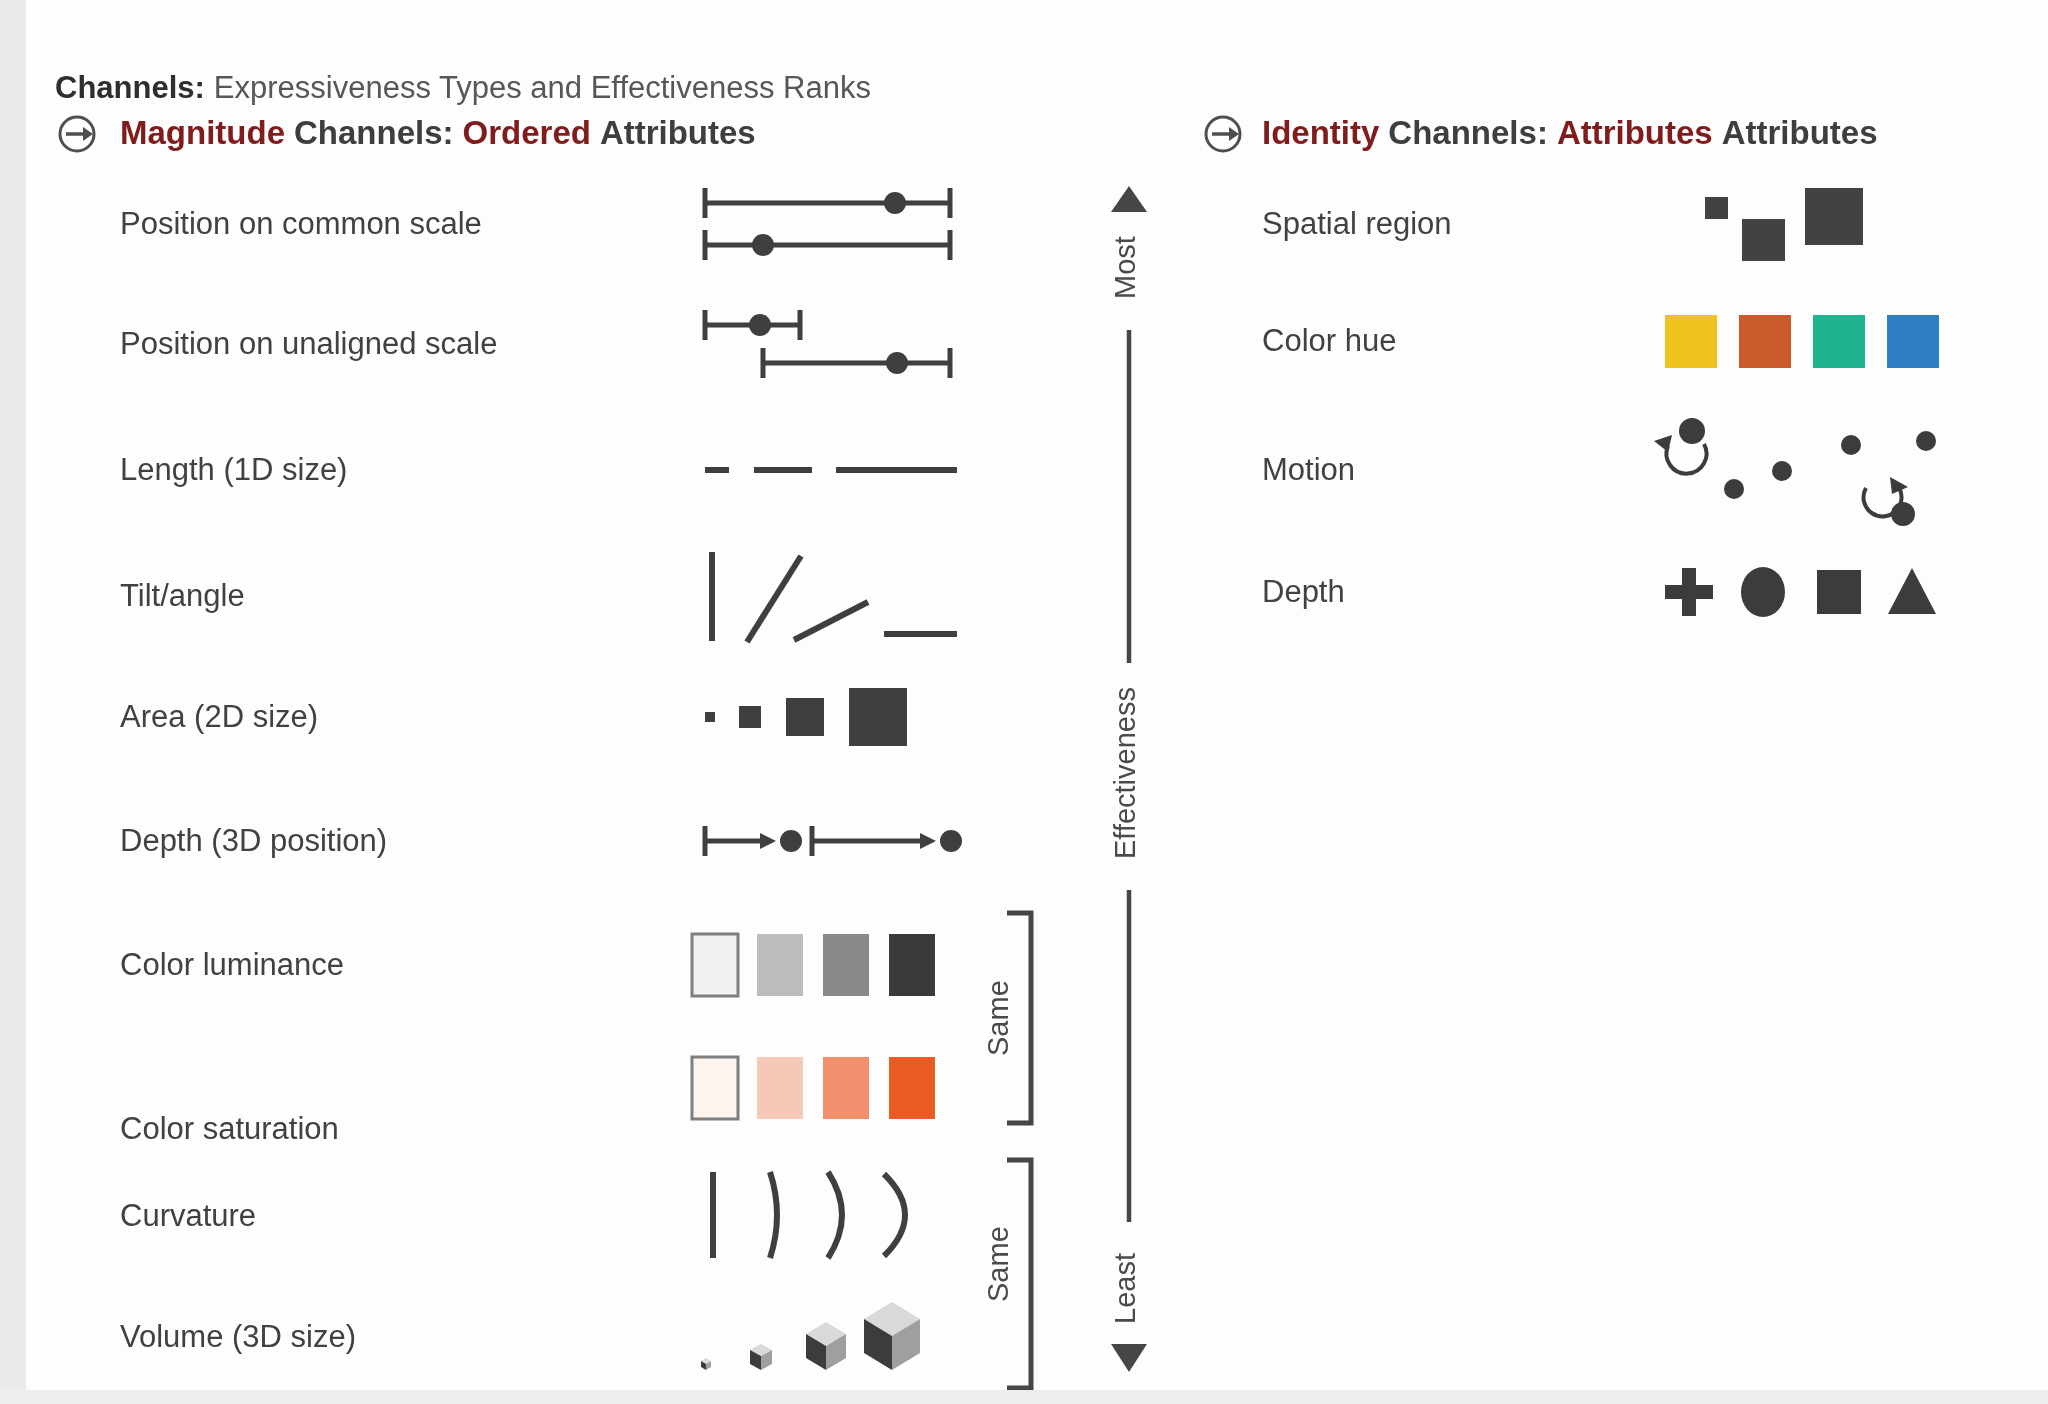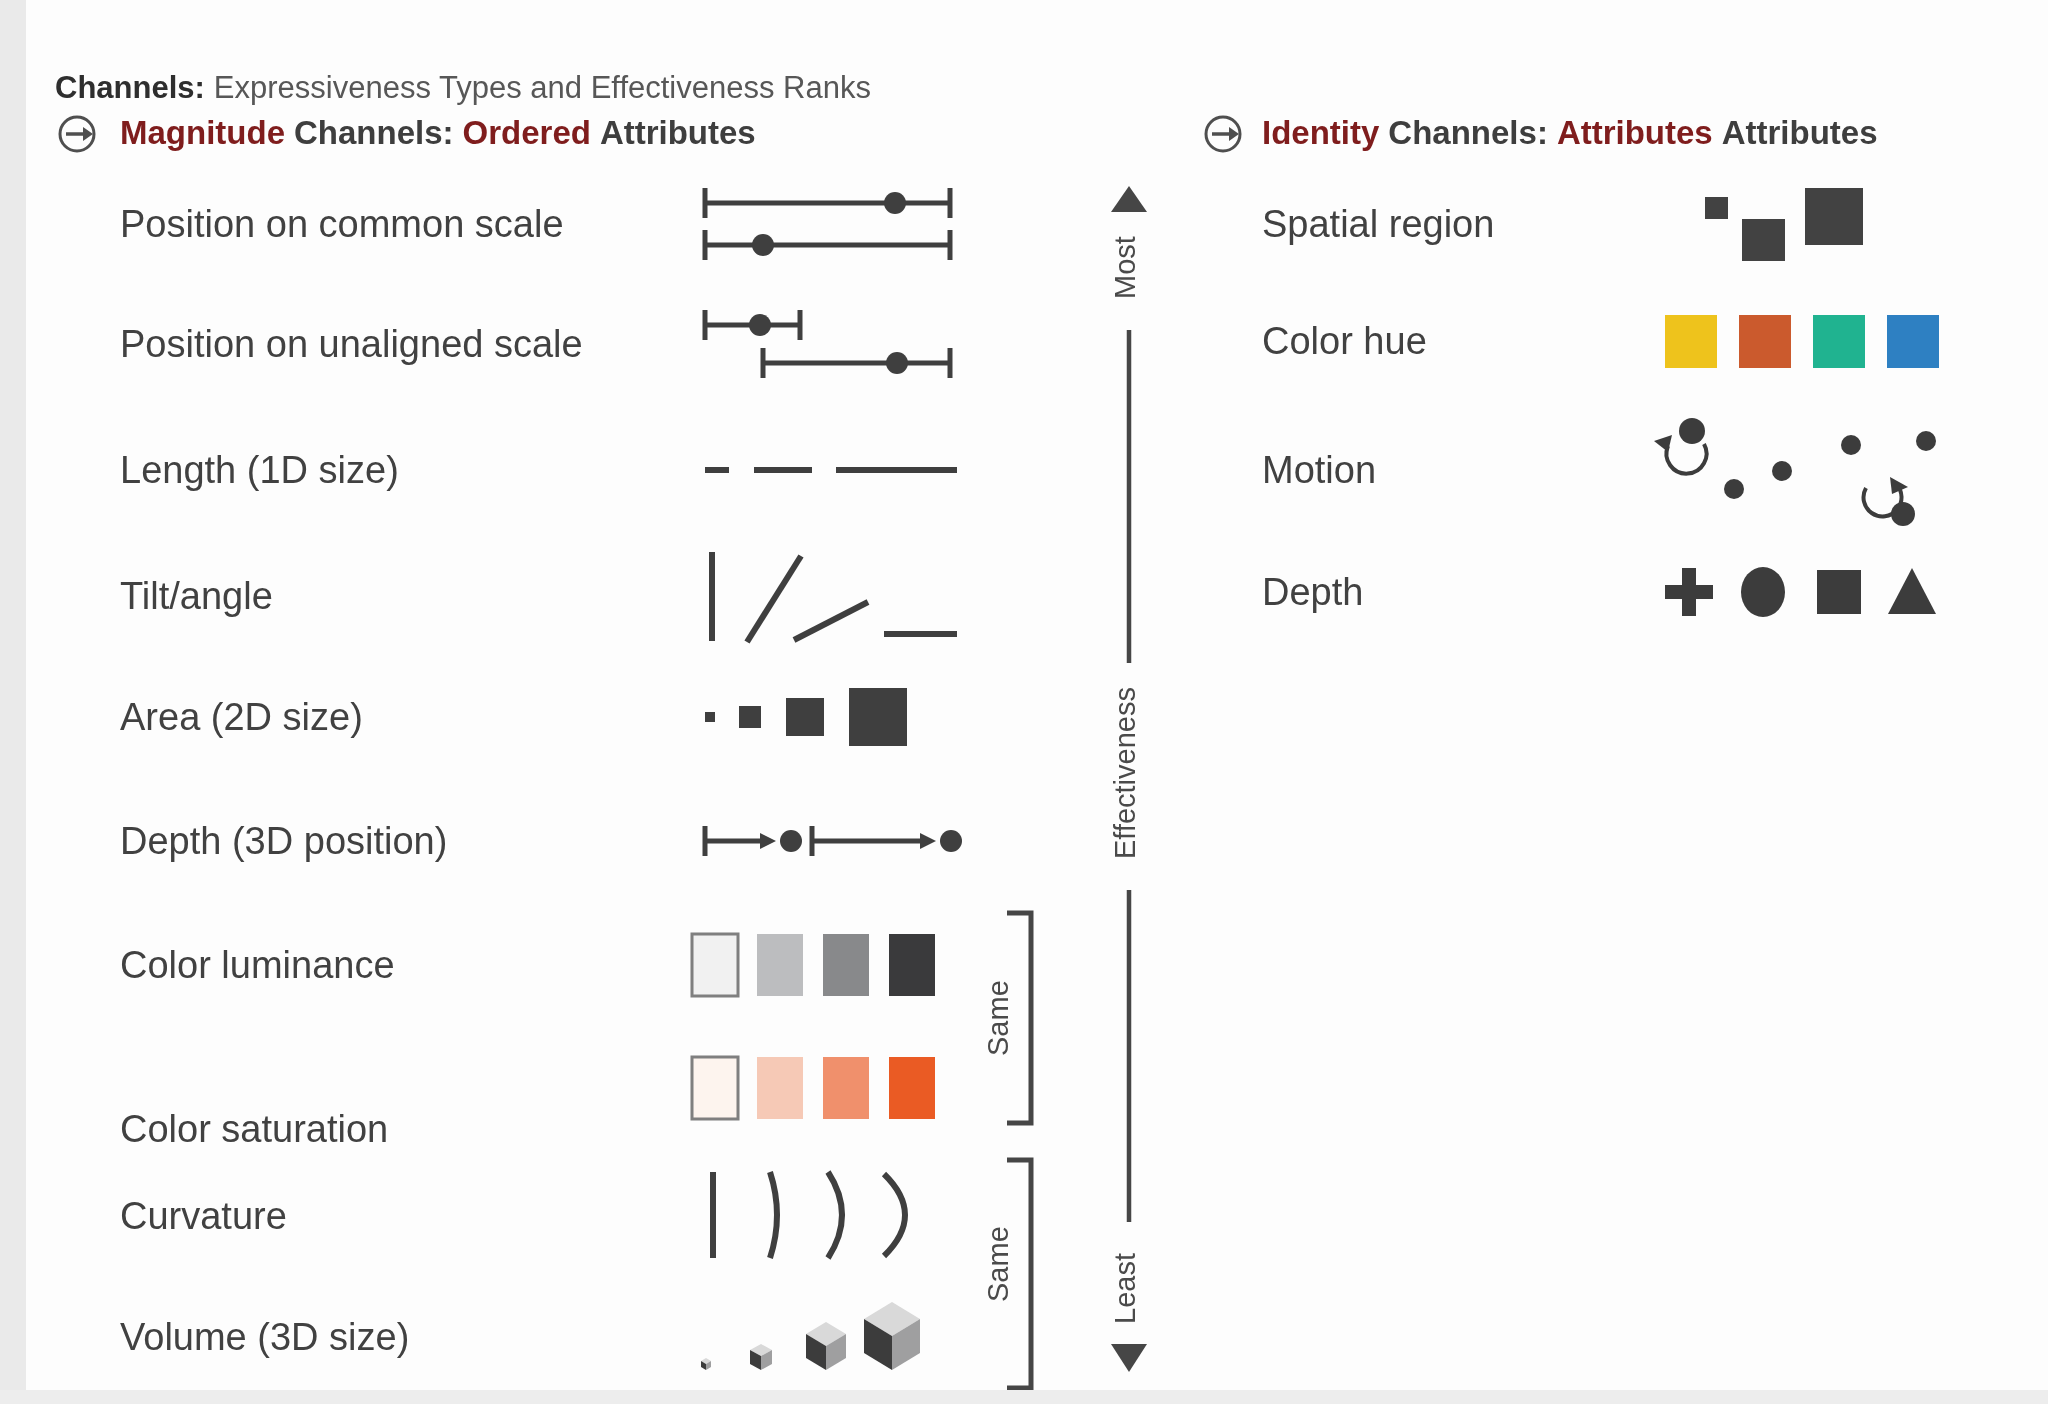--- a/index.html
+++ b/index.html
@@ -9,21 +9,21 @@
   }
   .edge-left{position:absolute;left:0;top:0;width:26px;height:1404px;background:#eaeaea;}
   .edge-bottom{position:absolute;left:0;top:1390px;width:2048px;height:14px;background:#ededed;}
   .title{position:absolute;left:55px;top:26px;font-size:31px;line-height:36px;white-space:nowrap;margin-top:44px;}
   .title .t-bold{font-weight:bold;color:#2e2e2e;}
   .title .t-rest{color:#575757;margin-left:9px;}
   .section-header{position:absolute;top:112px;font-size:33px;font-weight:bold;line-height:42px;white-space:nowrap;}
   .section-header span + span{margin-left:9px;}
   .accent{color:#7f1d1d;}
   .dark{color:#3e3e3e;}
-  .row-label{position:absolute;font-size:38px;color:#414141;line-height:36px;white-space:nowrap;}
+  .row-label{position:absolute;font-size:31px;color:#414141;line-height:36px;white-space:nowrap;}
   .vtext{
     position:absolute;writing-mode:vertical-rl;transform:rotate(180deg);
     font-size:29px;color:#4a4a4a;white-space:nowrap;text-align:center;width:36px;
   }
   .glyph-layer{position:absolute;left:0;top:0;}
 </style>
 </head>
 <body>
 
 <div class="canvas">

